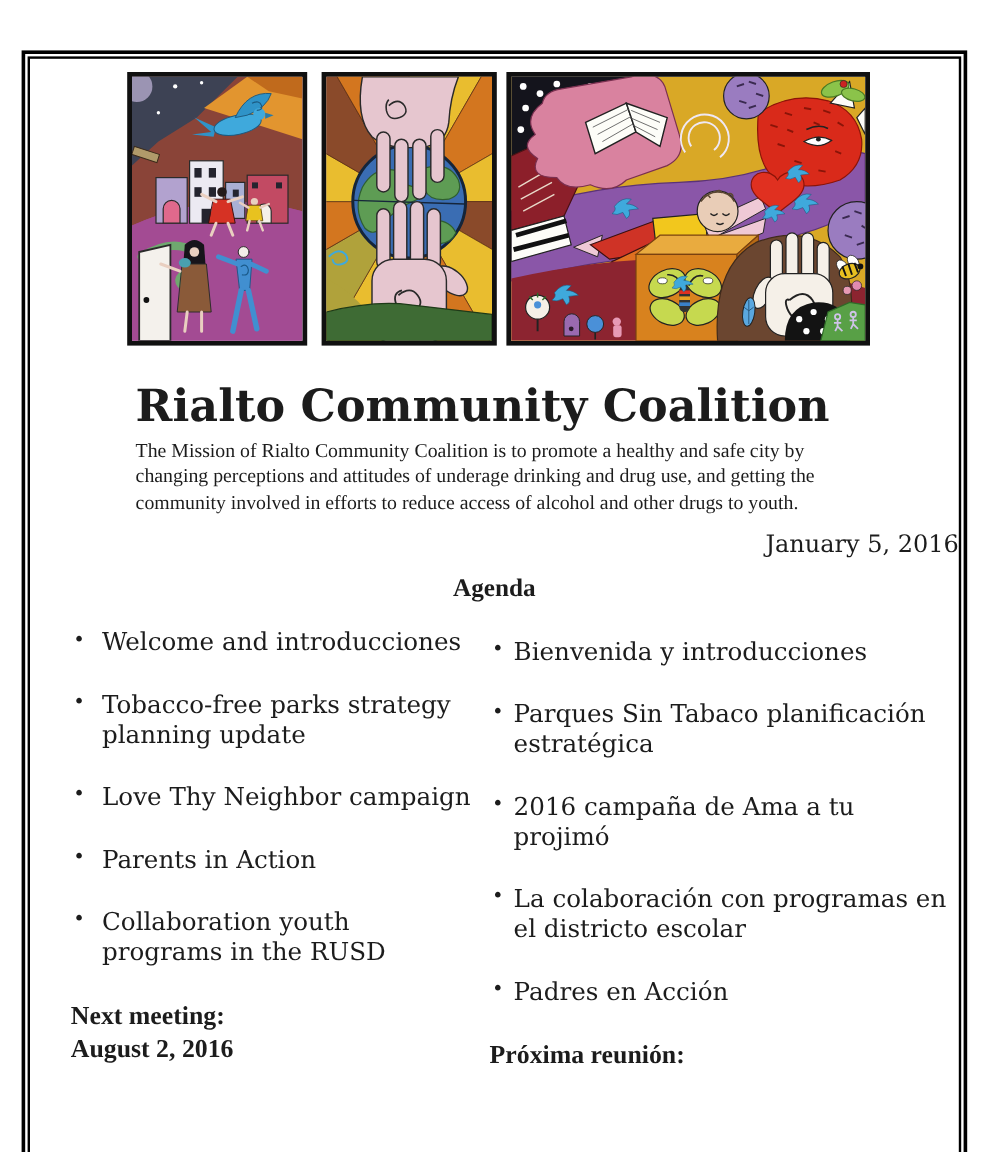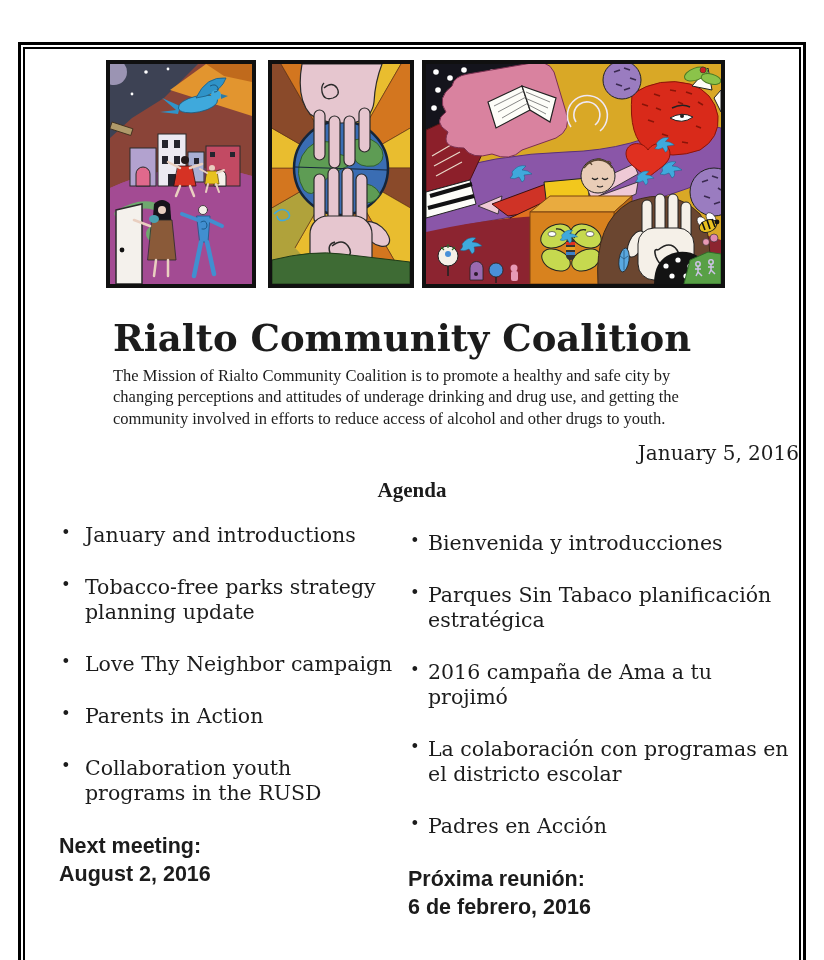--- a/index.html
+++ b/index.html
@@ -83,21 +83,21 @@
   }
   ul.agenda-list li::before {
     content: "\2022";
     position: absolute;
     left: 2px;
     top: 0px;
     font-size: 0.8em;
   }
   .meeting-block {
     margin-top: 24px;
-    font-family: Liberation Sans, sans-serif;
+    font-family: Liberation Serif, serif;
     font-weight: bold;
     font-size: 21.5px;
     line-height: 1.3;
   }
   .col-es .meeting-block { margin-top: 26px; }
 </style>
 </head>
 <body>
 
 <div class="page-frame">
@@ -388,21 +388,21 @@
     <p class="mission">The Mission of Rialto Community Coalition is to promote a healthy and safe city by changing perceptions and attitudes of underage drinking and drug use, and getting the community involved in efforts to reduce access of alcohol and other drugs to youth.</p>
 
     <div class="meeting-date">January 5, 2016</div>
 
     <div class="agenda-heading">Agenda</div>
 
     <div class="cols">
 
       <div class="col-en">
         <ul class="agenda-list">
-          <li>January and introductions</li>
+          <li>Welcome and introducciones</li>
           <li>Tobacco-free parks strategy planning update</li>
           <li>Love Thy Neighbor campaign</li>
           <li>Parents in Action</li>
           <li>Collaboration youth programs in the RUSD</li>
         </ul>
         <div class="meeting-block">
           <div>Next meeting:</div>
           <div>August 2, 2016</div>
         </div>
       </div>
@@ -410,19 +410,18 @@
       <div class="col-es">
         <ul class="agenda-list">
           <li>Bienvenida y introducciones</li>
           <li>Parques Sin Tabaco planificación estratégica</li>
           <li>2016 campaña de Ama a tu projimó</li>
           <li>La colaboración con programas en el districto escolar</li>
           <li>Padres en Acción</li>
         </ul>
         <div class="meeting-block">
           <div>Próxima reunión:</div>
-          <div>6 de febrero, 2016</div>
         </div>
       </div>
 
     </div>
   </div>
 </div>
 
 </body></html>

